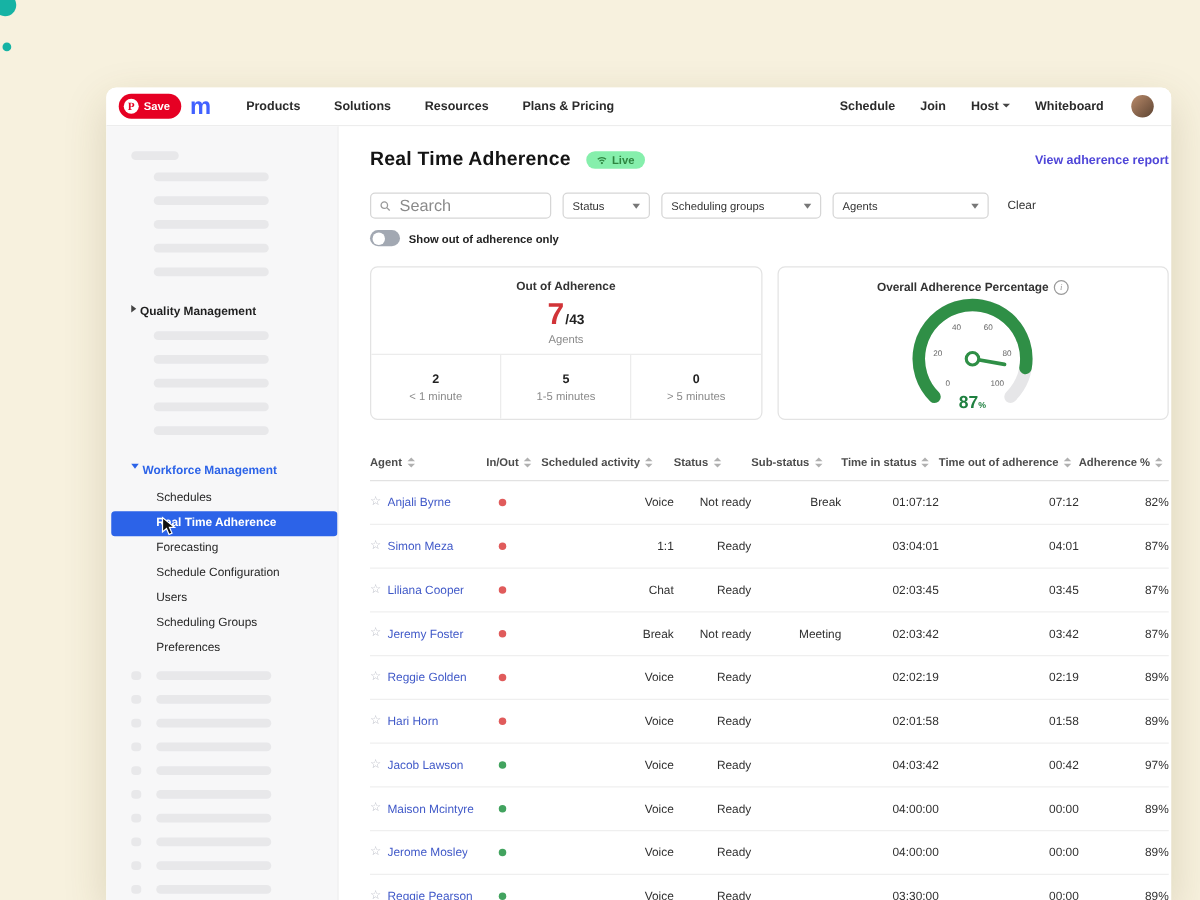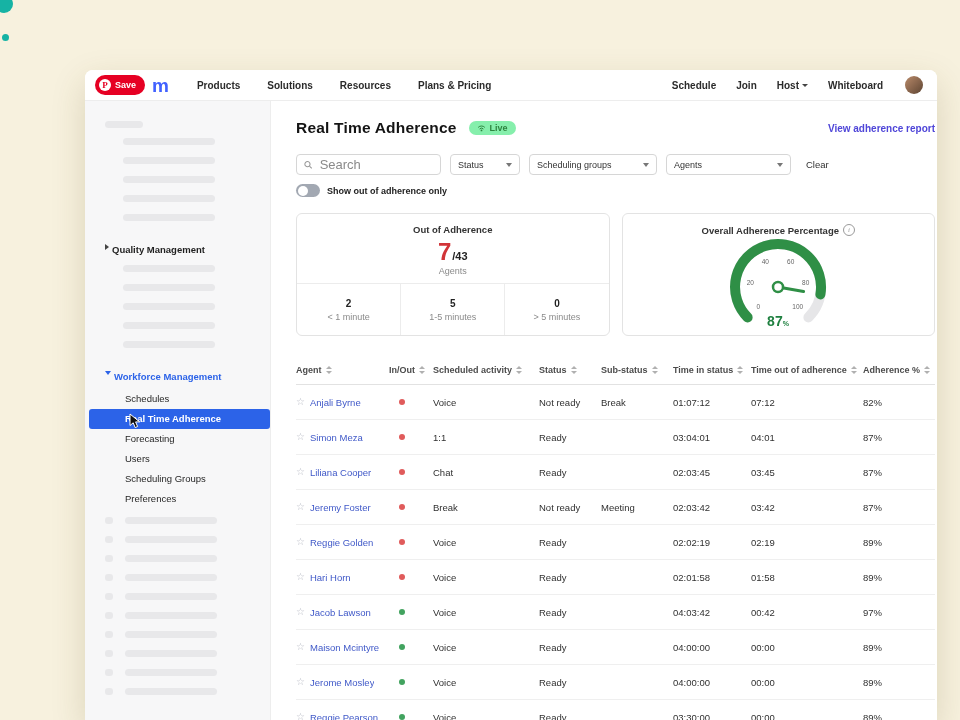--- a/index.html
+++ b/index.html
@@ -99,21 +99,21 @@
   .gauge .fillarc{fill:none;stroke:#2f8f46;stroke-width:10;stroke-linecap:round;}
   .gauge .tick{font-size:6.5px;fill:#666;text-anchor:middle;font-family:"Liberation Sans",sans-serif;}
   .gauge .needle-halo{stroke:#fff;stroke-width:6;stroke-linecap:round;}
   .gauge .needle{stroke:#2f8f46;stroke-width:3;stroke-linecap:round;}
   .gauge .hub{fill:#fff;stroke:#2f8f46;stroke-width:2.5;}
   .gauge .gv{font-size:14px;font-weight:bold;fill:#1f8040;}
   .gauge .gp{font-size:7px;font-weight:bold;fill:#1f8040;}
 
   
   .table{margin-top:20px;}
-  .grid-cols{display:grid;grid-template-columns:93px 44px 106px 62px 72px 78px 112px 1fr;align-items:center;}
+  .grid-cols{display:grid;grid-template-columns:93px 44px 106px 62px 72px 78px 112px 1fr;align-items:center;text-align:right;}
   .thead{height:28px;border-bottom:1px solid #e2e2e2;}
   .hcell{display:flex;align-items:center;gap:4px;font-size:9px;font-weight:bold;color:#4c4c4c;white-space:nowrap;}
   .sort{display:inline-flex;flex-direction:column;gap:2px;}
   .sort i{display:block;width:0;height:0;border-left:3px solid transparent;border-right:3px solid transparent;}
   .sort .up{border-bottom:3px solid #b0b0b0;}
   .sort .dn{border-top:3px solid #b0b0b0;}
   .trow{height:34px;border-bottom:1px solid #efefef;font-size:9.5px;color:#303030;}
   .agent-cell{display:flex;align-items:center;gap:5px;min-width:0;}
   .star{color:#b9bcc6;font-size:10px;line-height:1;}
   .agent-name{color:#4059c8;white-space:nowrap;overflow:hidden;text-overflow:ellipsis;}
@@ -179,20 +179,21 @@
 
         <div class="side-section wfm" data-interactable="true">
           <i class="chev-d" data-interactable="false"></i>
           <span data-interactable="false">Workforce Management</span>
         </div>
 
         <div class="nav-items" data-interactable="false">
           <div class="nav-item" data-interactable="true">Schedules</div>
           <div class="nav-item selected" data-interactable="true">Real Time Adherence</div>
           <div class="nav-item" data-interactable="true">Forecasting</div>
+          <div class="nav-item" data-interactable="true">Schedule Configuration</div>
           <div class="nav-item" data-interactable="true">Users</div>
           <div class="nav-item" data-interactable="true">Scheduling Groups</div>
           <div class="nav-item" data-interactable="true">Preferences</div>
         </div>
 
         <div class="sk-row first" data-interactable="false">
             <div class="sk-t" data-interactable="false"></div>
             <div class="sk-b" data-interactable="false"></div>
           </div>
         <div class="sk-row" data-interactable="false">

